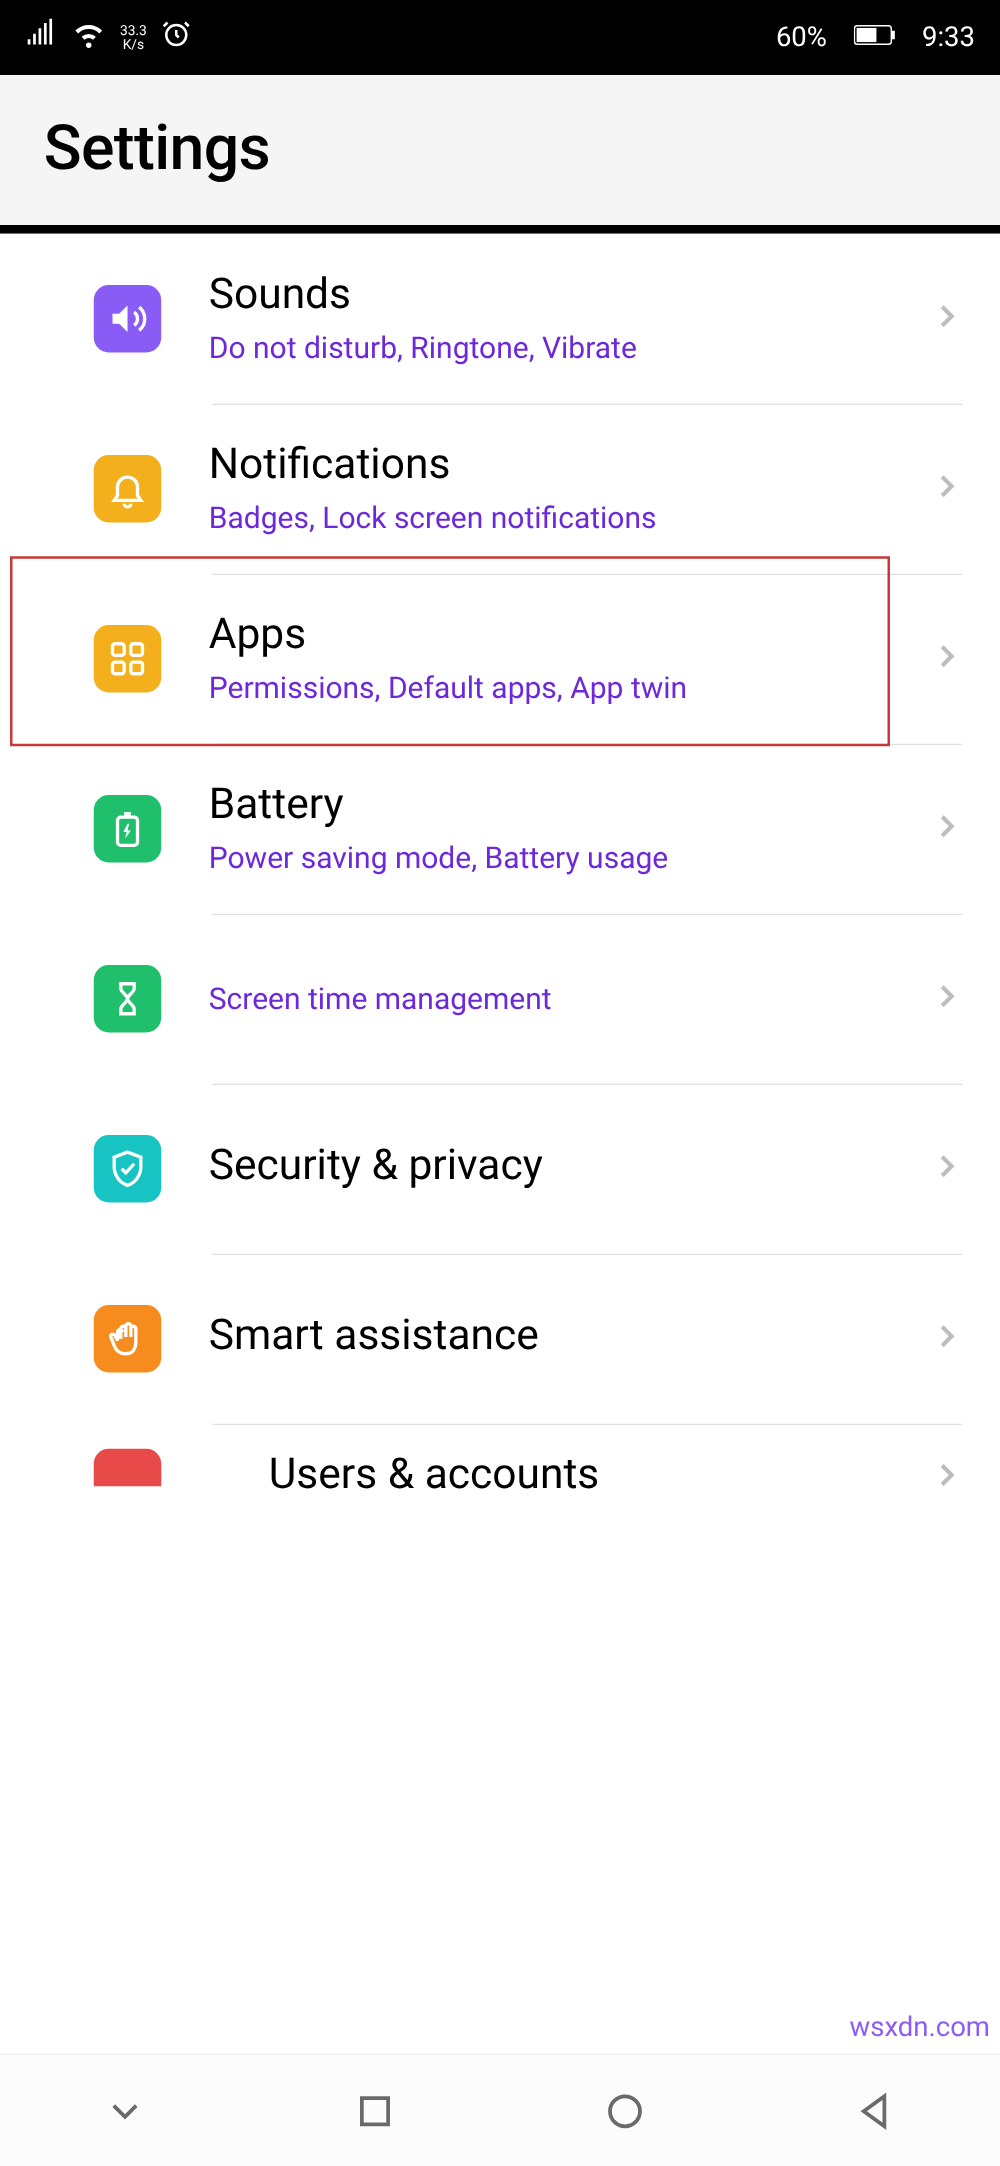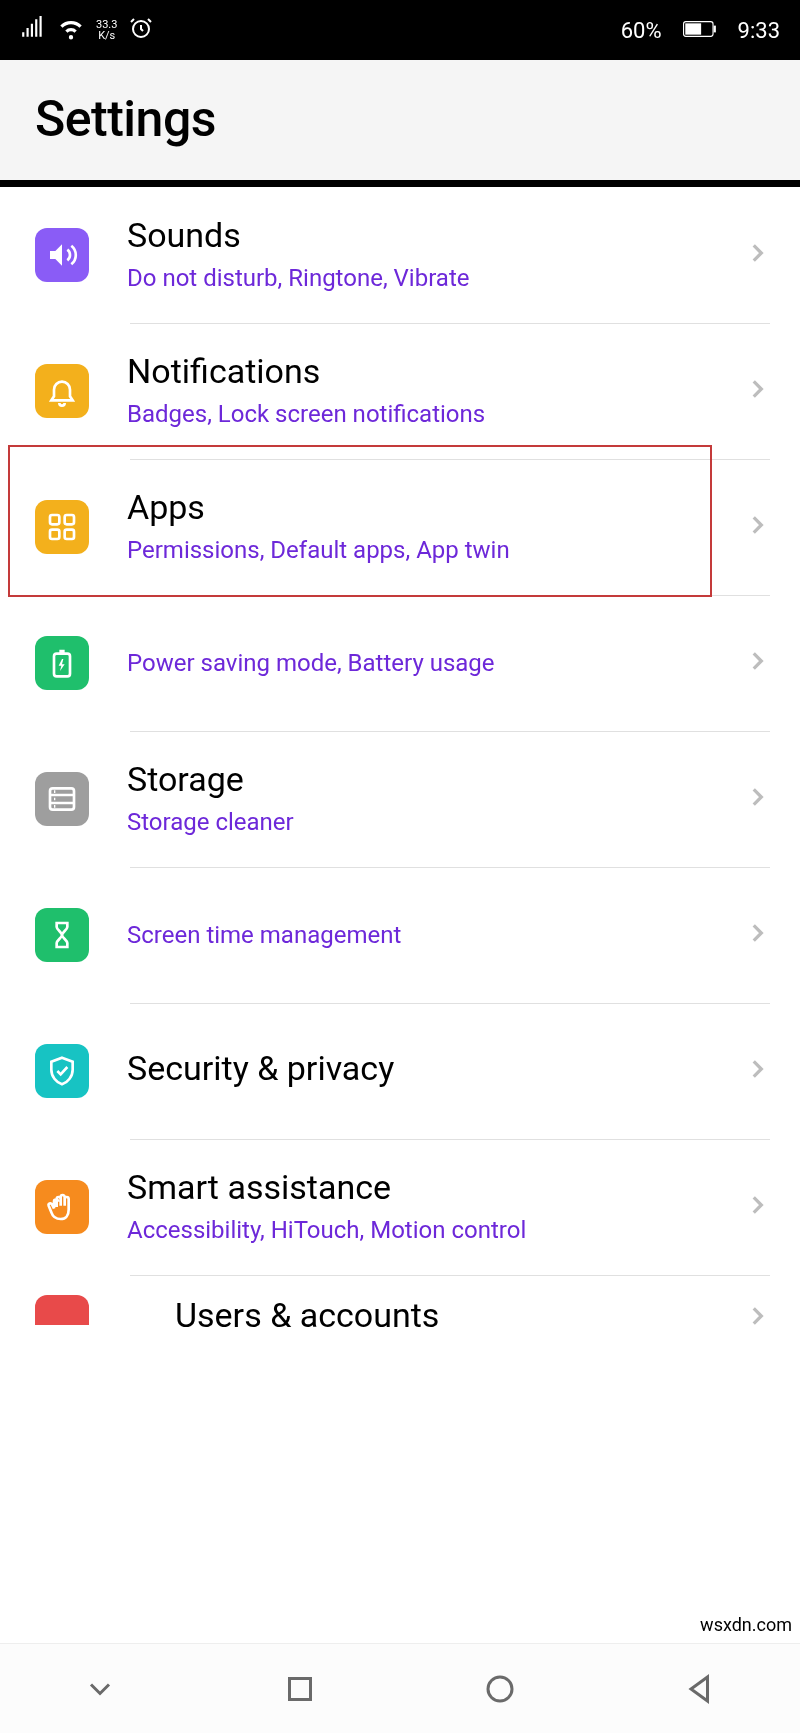--- a/index.html
+++ b/index.html
@@ -38,20 +38,21 @@
     .settings-list {
       background: #fff;
       flex:1;
     }
     .settings-item {
       display: flex;
       align-items: center;
       padding: 20px 30px 20px 35px;
       min-height: 136px;
       position: relative;
+      margin-left: 40px;
     }
     .settings-item + .settings-item::before {
       content:"";
       position:absolute;
       left: 130px; right:30px; top:0;
       height:1px; background:#e0e0e0;
     }
     .item-icon {
       width: 54px; height: 54px;
       border-radius: 12px;
@@ -95,22 +96,22 @@
       justify-content:space-around;
       border-top:1px solid #eee;
       color:#6a6a6a;
     }
     .nav-btn { width:60px; display:flex; align-items:center; justify-content:center;}
     .nav-btn svg { width:36px; height:36px; }
     .watermark {
       position:absolute;
       right:8px;
       bottom:98px;
-      font-size:18px;
-      color:#000000;
+      font-size:22px;
+      color:#8b5cf6;
     }
     .scroll {
       height: calc(1733px - 60px - 90px);
       overflow:hidden;
     }
     
     .c-purple{background:#8a5cf6;} .c-yellow{background:#f3b01c;}
     .c-green{background:#1fbf6c;} .c-gray{background:#9e9e9e;}
     .c-teal{background:#17c3c3;} .c-orange{background:#f68b1e;}
     .c-red{background:#e84a4a;}
@@ -211,42 +212,28 @@
     </div>
 
     <div class="settings-item">
       <div class="item-icon c-green">
         <svg viewBox="0 0 24 24" fill="none" stroke="currentColor" stroke-width="2">
             <rect x="6" y="5" width="12" height="17" rx="2"></rect>
             <path d="M10 2h4v3h-4zM12 9l-2.5 5h2l-1 4 3.5-5h-2l1-4z" fill="currentColor" stroke="none"></path>
           </svg>
       </div>
       <div class="item-content">
+        <div class="item-title">Battery</div>
         <div class="item-subtitle">Power saving mode, Battery usage</div>
       </div>
       <div class="chevron"><svg viewBox="0 0 24 24" fill="none" stroke="currentColor" stroke-width="3">
             <path d="M9 5l7 7-7 7"></path>
           </svg></div>
     </div>
 
-    <div class="settings-item">
-      <div class="item-icon c-gray">
-        <svg viewBox="0 0 24 24" fill="none" stroke="currentColor" stroke-width="2">
-            <rect x="3" y="4" width="18" height="16" rx="2"></rect>
-            <path d="M3 9h18M3 15h18M6 6.5h1M6 12h1M6 17.5h1"></path>
-          </svg>
-      </div>
-      <div class="item-content">
-        <div class="item-title">Storage</div>
-        <div class="item-subtitle">Storage cleaner</div>
-      </div>
-      <div class="chevron"><svg viewBox="0 0 24 24" fill="none" stroke="currentColor" stroke-width="3">
-            <path d="M9 5l7 7-7 7"></path>
-          </svg></div>
-    </div>
 
     <div class="settings-item">
       <div class="item-icon c-green">
         <svg viewBox="0 0 24 24" fill="none" stroke="currentColor" stroke-width="2">
             <path d="M7 3h10M7 21h10M8 3v3c0 2 4 4 4 6s-4 4-4 6v3M16 3v3c0 2-4 4-4 6s4 4 4 6v3"></path>
           </svg>
       </div>
       <div class="item-content">
         <div class="item-subtitle">Screen time management</div>
       </div>
@@ -271,21 +258,20 @@
     </div>
 
     <div class="settings-item">
       <div class="item-icon c-orange">
         <svg viewBox="0 0 24 24" fill="none" stroke="currentColor" stroke-width="2">
             <path d="M8 12V6a1.5 1.5 0 013 0v5M11 11V4.5a1.5 1.5 0 013 0V11M14 11V6a1.5 1.5 0 013 0v8c0 4-2 7-6 7s-6-2-7-5l-2-5c-.5-1.5 1.5-2.5 2.5-1l1.5 3V8a1.5 1.5 0 013 0"></path>
           </svg>
       </div>
       <div class="item-content">
         <div class="item-title">Smart assistance</div>
-        <div class="item-subtitle">Accessibility, HiTouch, Motion control</div>
       </div>
       <div class="chevron"><svg viewBox="0 0 24 24" fill="none" stroke="currentColor" stroke-width="3">
             <path d="M9 5l7 7-7 7"></path>
           </svg></div>
     </div>
 
     <div class="settings-item" style="min-height:60px; padding-bottom:0;gap:48px;">
       <div class="item-icon c-red" style="height:30px; align-self:flex-start; border-radius:12px 12px 0 0;"></div>
       <div class="item-content">
         <div class="item-title">Users &amp; accounts</div>

